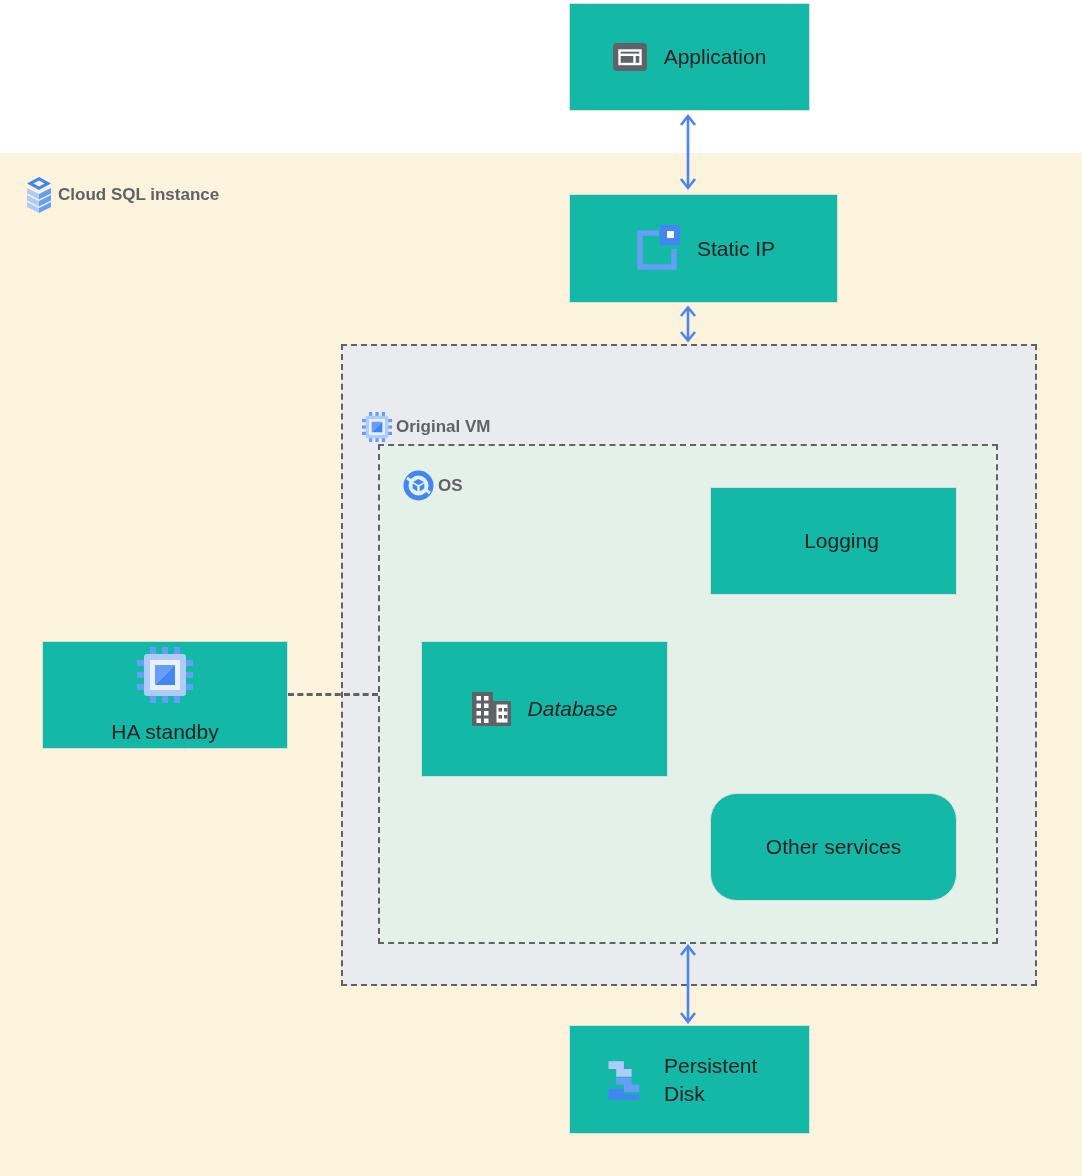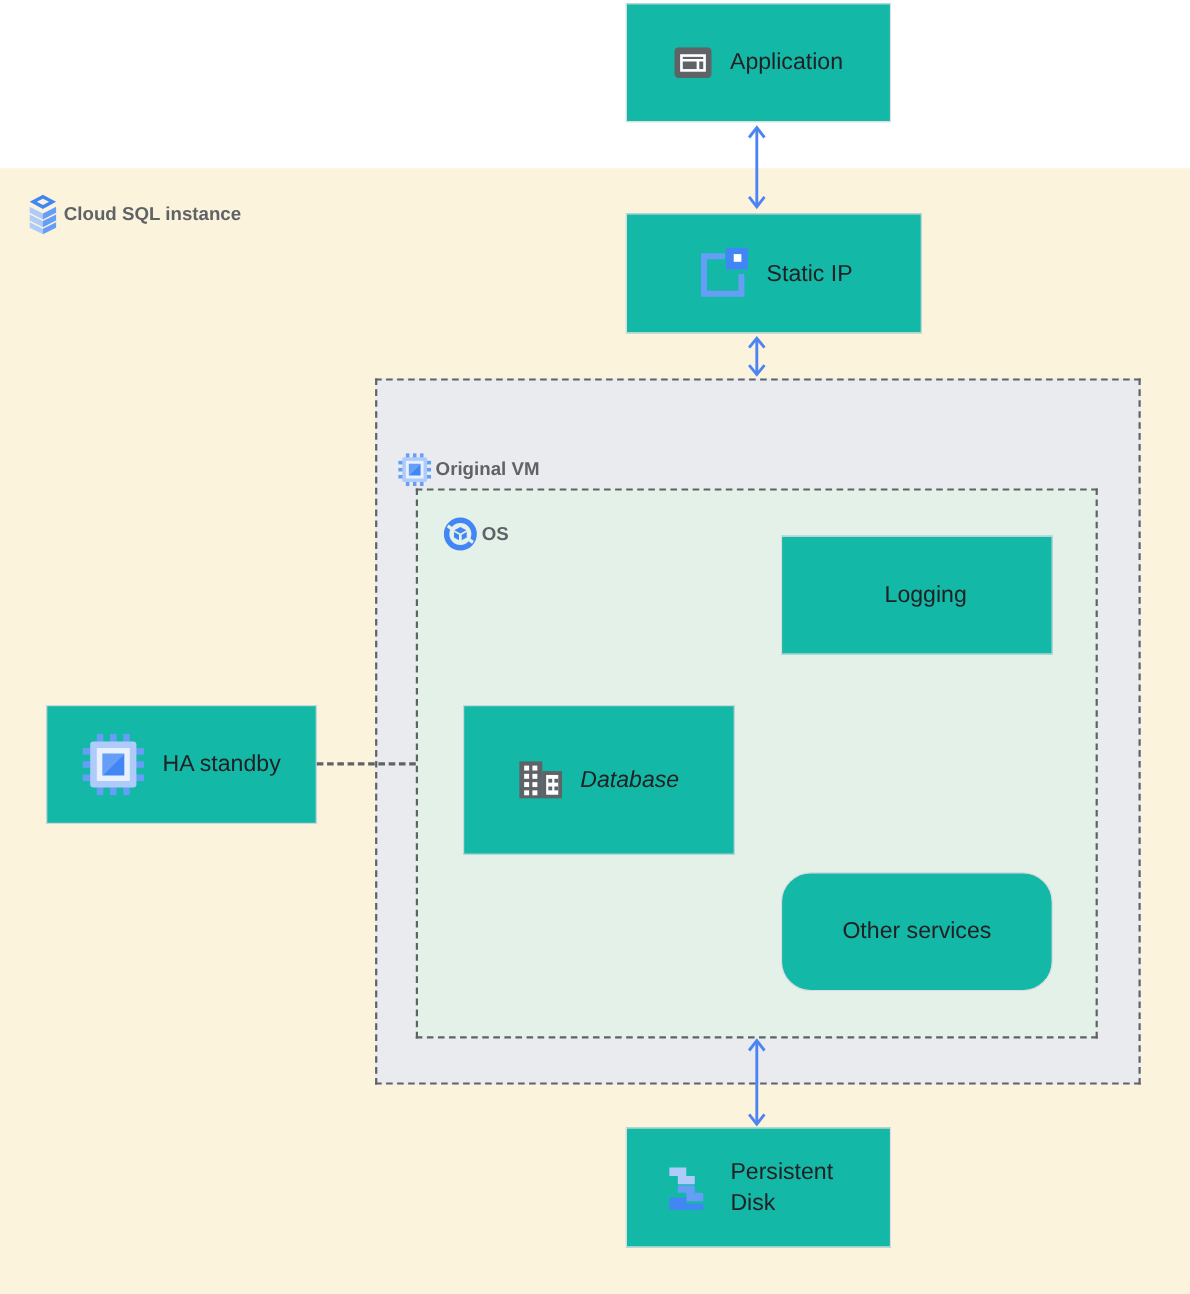--- a/index.html
+++ b/index.html
@@ -66,21 +66,21 @@
     color: #202124;
     font-size: 21px;
   }
   .node .label { color: #202124; }
   #node-application    { left: 569px; top: 3px;    width: 241px; height: 108px; }
   #node-static-ip      { left: 569px; top: 194px;  width: 269px; height: 109px; }
   #node-logging        { left: 710px; top: 487px;  width: 247px; height: 108px; z-index: 5; padding-left: 16px; }
   #node-database       { left: 421px; top: 641px;  width: 247px; height: 136px; z-index: 5; font-style: italic; }
   #node-monitoring     { left: 710px; top: 641px;  width: 247px; height: 108px; z-index: 5; }
   #node-other-services { left: 710px; top: 793px;  width: 247px; height: 108px; z-index: 5; border-radius: 27px; }
-  #node-ha-standby     { left: 42px;  top: 641px;  width: 246px; height: 108px; }
+  #node-ha-standby     { left: 42px;  top: 641px;  width: 246px; height: 108px; flex-direction: column; }
   #node-persistent-disk{ left: 569px; top: 1025px; width: 241px; height: 109px; }
   #node-persistent-disk .label { width: 112px; line-height: 1.3; }
   
   .arrow {
     position: absolute;
     z-index: 6;
   }
   #arrow-app-staticip { left: 676px; top: 112px; }
   #arrow-staticip-vm  { left: 676px; top: 304px; }
   #arrow-os-disk      { left: 676px; top: 942px; }

